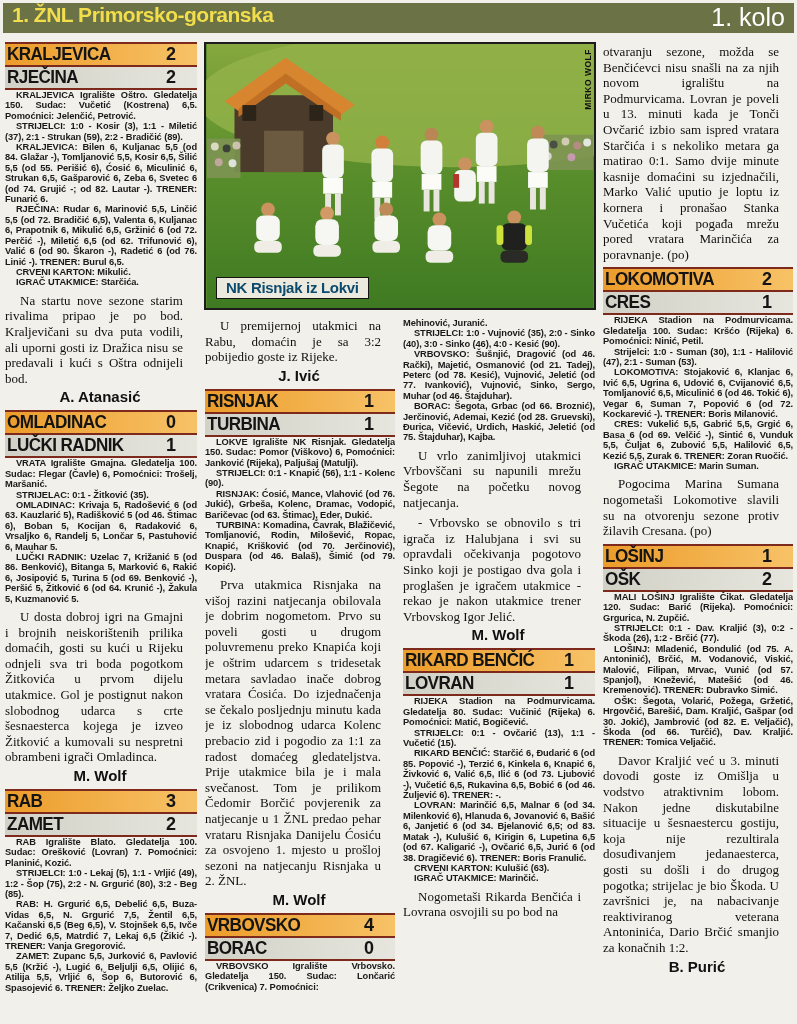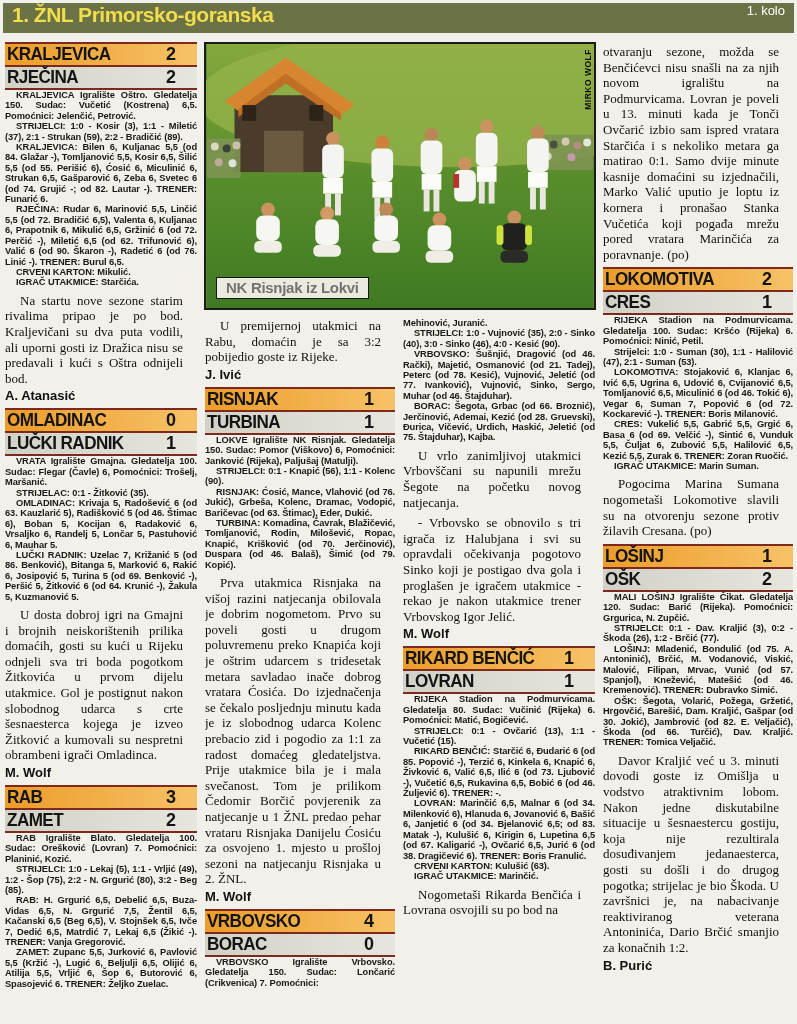--- a/index.html
+++ b/index.html
@@ -7,21 +7,21 @@
     width:797px;height:1024px;position:relative;overflow:hidden;
     background:#f2f0ea;font-family:"Liberation Sans",sans-serif;color:#141414;
   }
   
   .masthead{
     position:absolute;left:3px;top:3px;width:791px;height:30px;
     background:#6b7245;display:flex;align-items:flex-start;justify-content:space-between;
     padding:0 9px;box-sizing:border-box;
   }
   .mast-title{color:#f2de4c;font-weight:bold;font-size:21px;letter-spacing:-0.5px;}
-  .mast-round{color:#ffffff;font-size:13px;font-weight:normal;}
+  .mast-round{color:#ffffff;font-size:25px;font-weight:normal;}
 
   .col{position:absolute;overflow:hidden;}
 
   
   .scorebar{border-top:2px solid #7d2a1c;margin-top:5px;}
   .trow{
     height:23px;display:flex;align-items:center;justify-content:space-between;
     border-bottom:2px solid #7d2a1c;padding:0 21px 0 2px;box-sizing:border-box;
   }
   .trow.home{background:linear-gradient(90deg,#ec9c2a,#f7c267);}
@@ -38,32 +38,32 @@
   }
   .stat.cont{text-indent:0;}
 
   
   .story{
     margin:5px 14px 0 0;font-family:"Liberation Serif",serif;font-size:13px;
     line-height:1.2;text-align:justify;text-indent:15px;color:#101010;
   }
   .story.cont{text-indent:0;margin-top:0;}
   .byline{
-    margin:2px 2px 2px 0;font-size:13px;font-weight:bold;text-align:left;color:#111;
+    margin:2px 2px 2px 0;font-size:15px;font-weight:bold;text-align:center;color:#111;
   }
 
   
   .photo{
     position:absolute;left:204px;top:42px;width:392px;height:268px;
     border:2px solid #1c1c1c;box-sizing:border-box;background:#57892d;
   }
   .photo svg{display:block;width:100%;height:100%;}
   .photo-caption{
     position:absolute;left:10px;bottom:9px;background:#eceade;border:1px solid #141414;
-    padding:1px 9px 2px 9px;font-weight:bold;font-size:15px;letter-spacing:-0.3px;color:#737373;
+    padding:1px 9px 2px 9px;font-weight:bold;font-size:15px;letter-spacing:-0.3px;color:#0c4a6e;
     white-space:nowrap;
   }
   .photo-credit{
     position:absolute;right:1px;top:5px;writing-mode:vertical-rl;transform:rotate(180deg);
     font-size:8.5px;font-weight:bold;color:#101010;letter-spacing:.5px;
   }
 </style>
 </head>
 <body>
 

